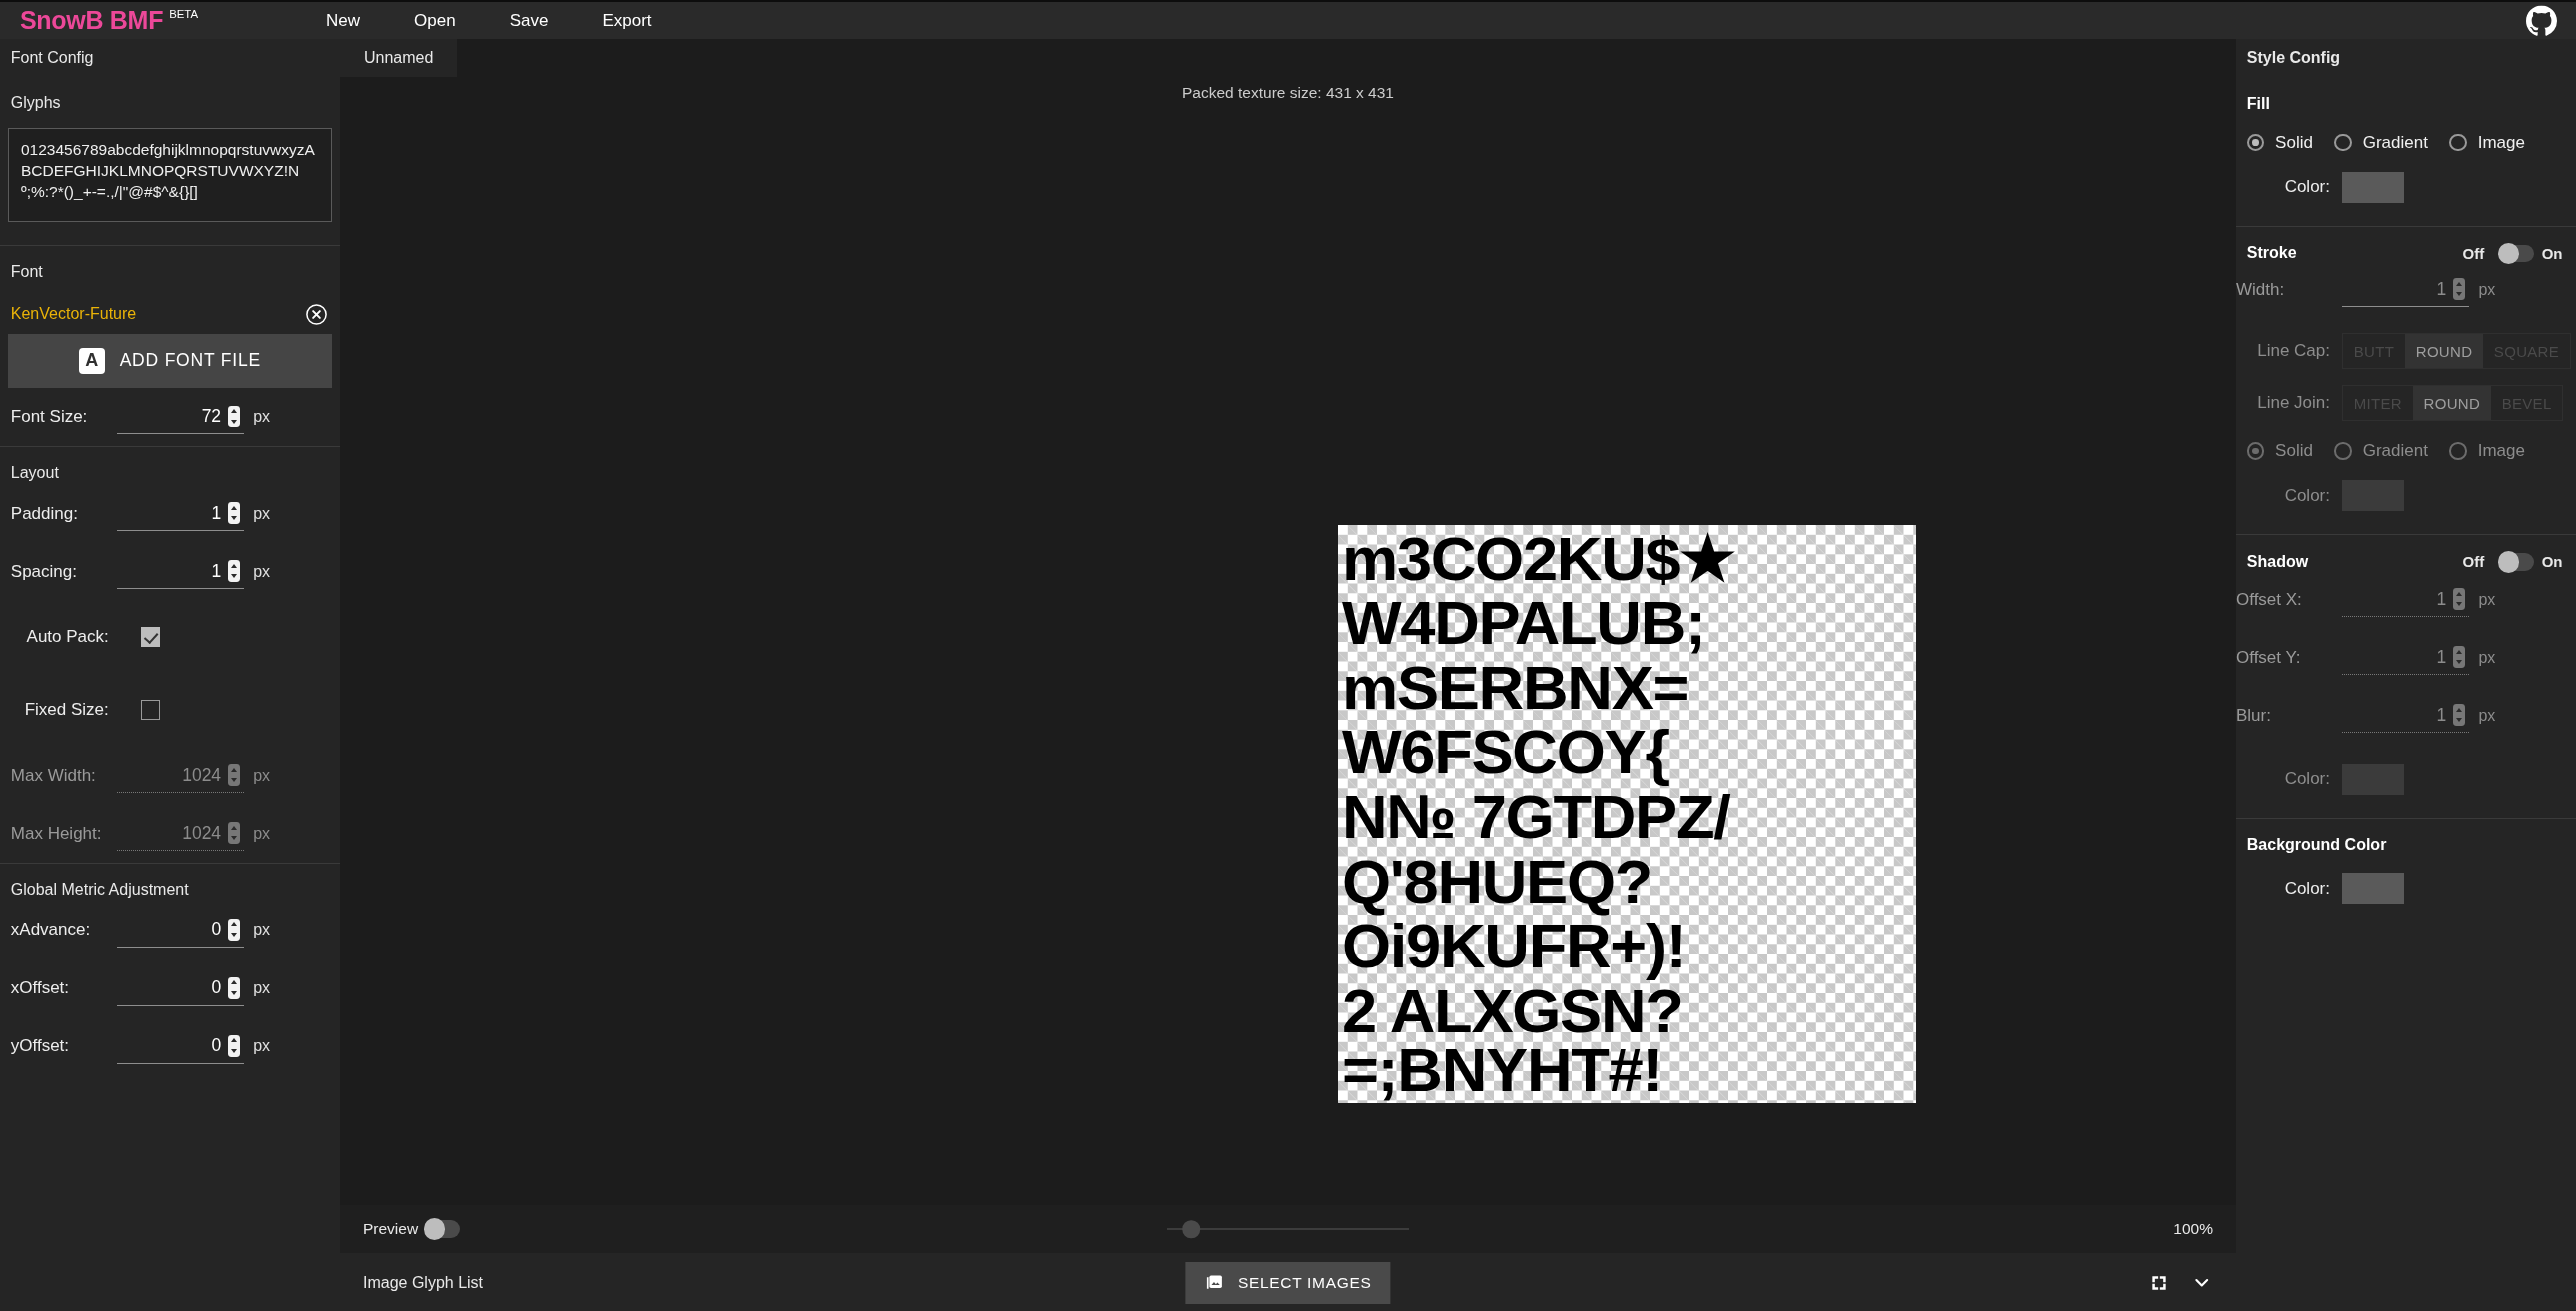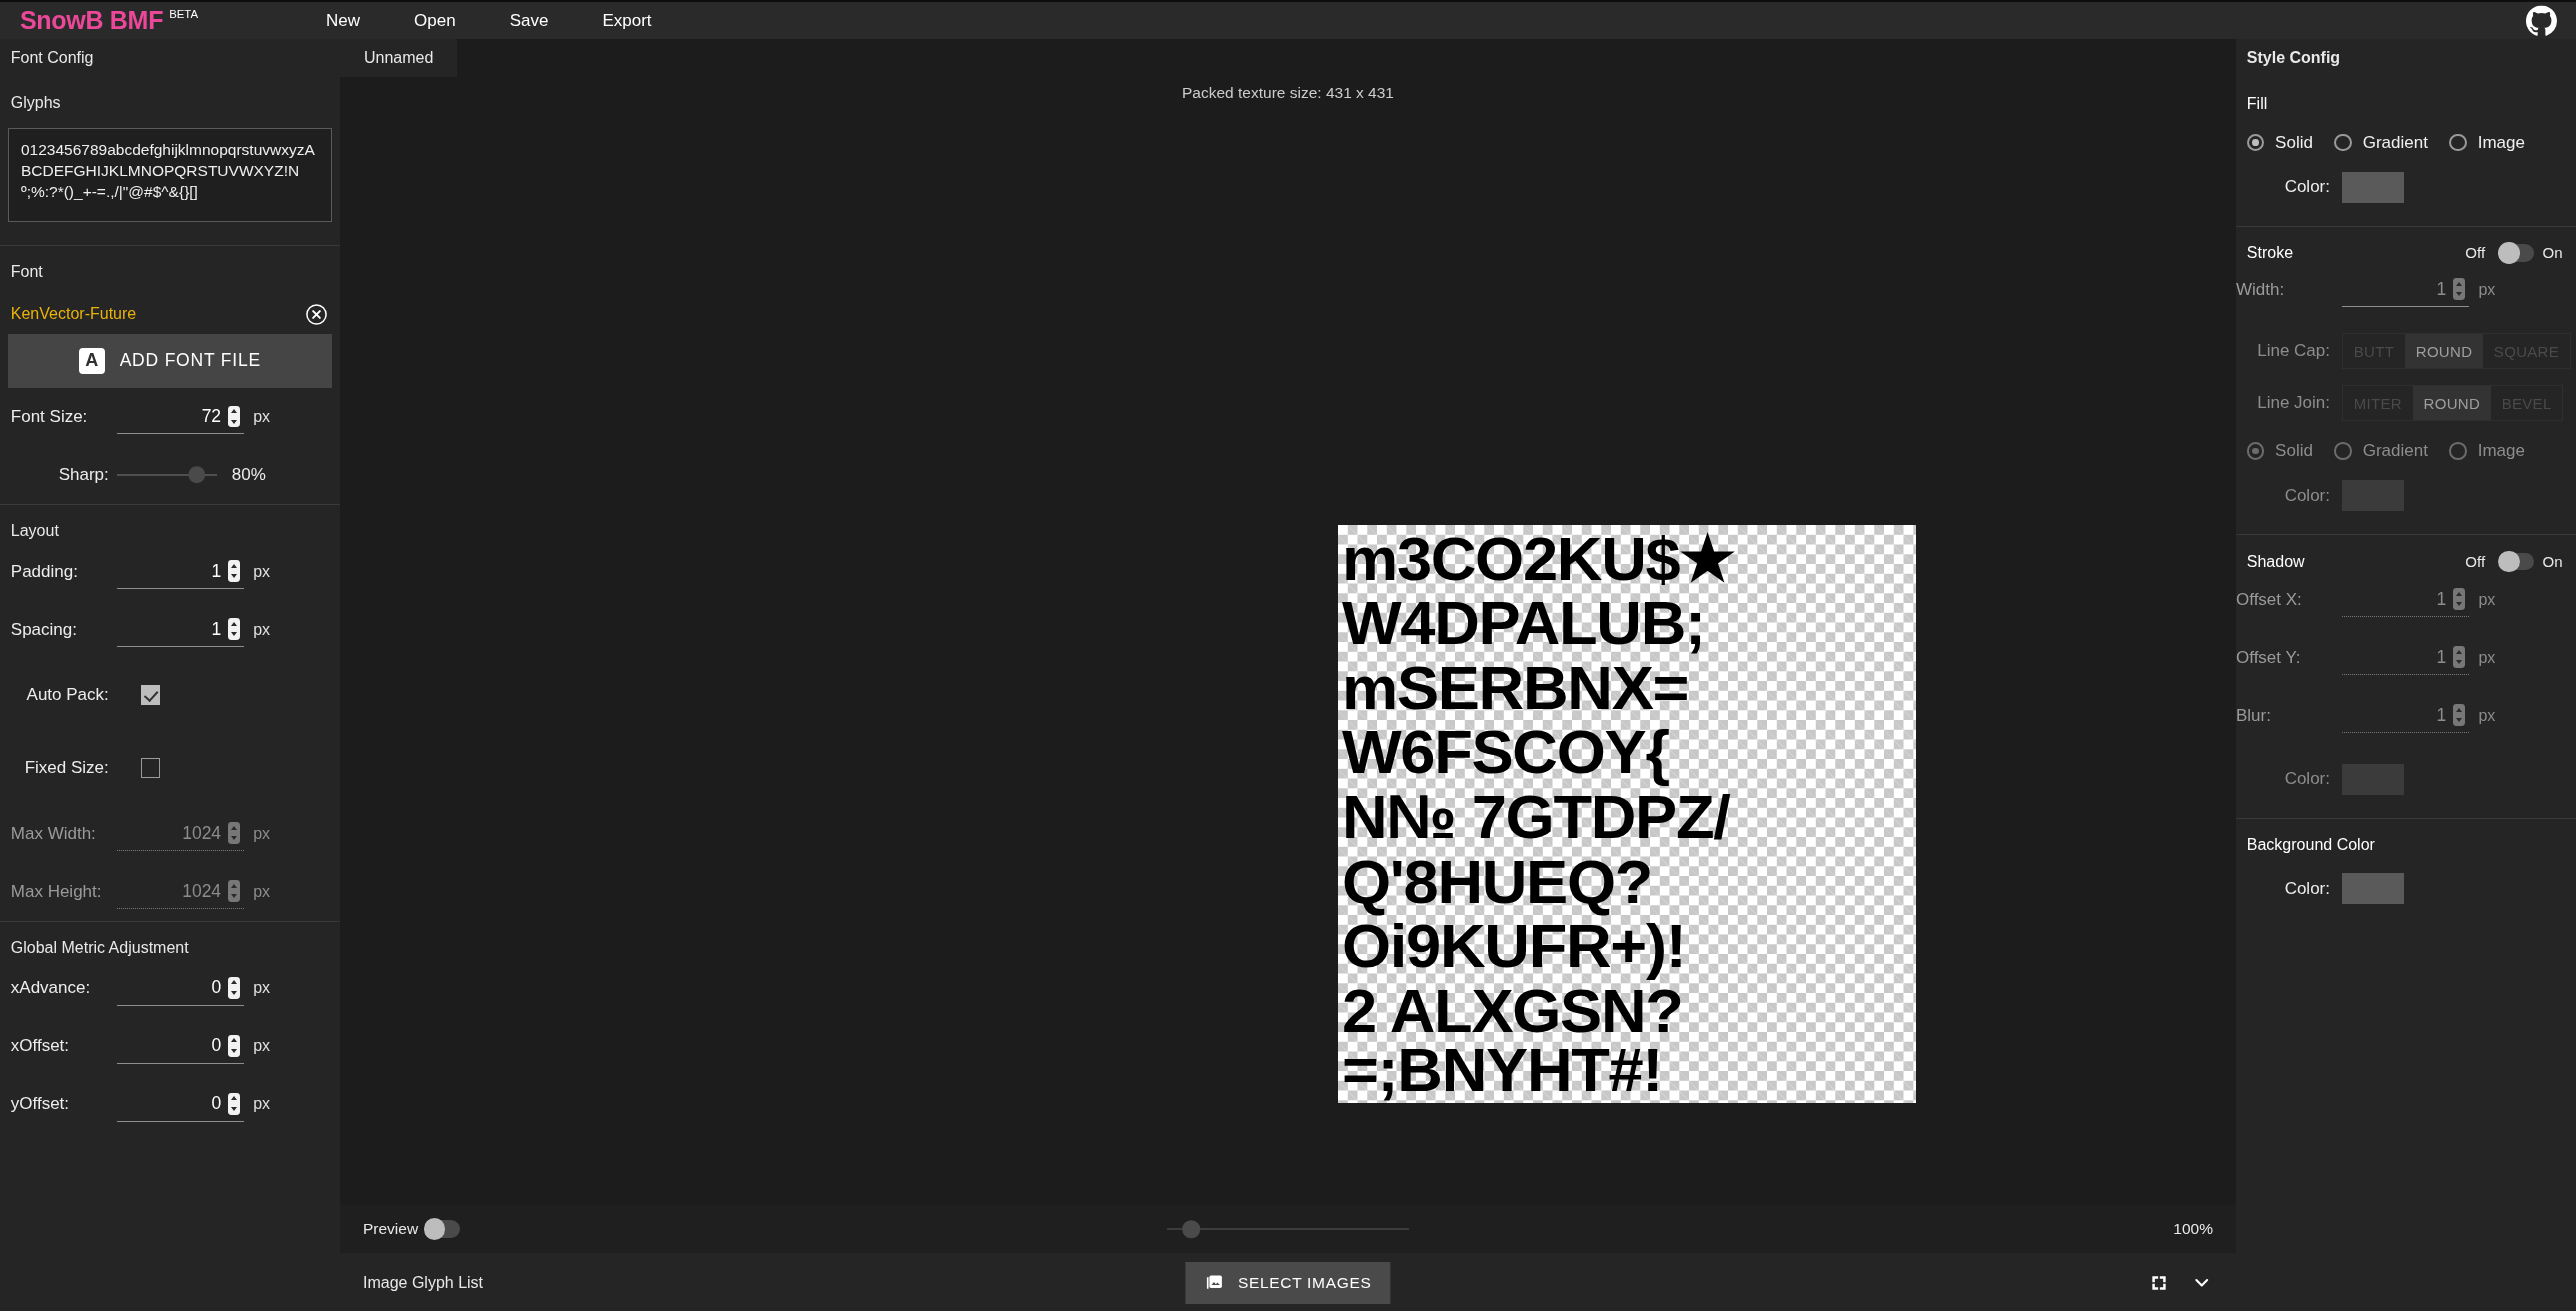--- a/index.html
+++ b/index.html
@@ -174,22 +174,22 @@
                 gap: 13.5px; padding: 0 19px; cursor: pointer; }
   .selimg-label { font-size: 15.5px; color: #ffffff; letter-spacing: 0.7px; font-weight: 500; }
   .igl-icons { position: absolute; right: 23px; display: flex; align-items: center; gap: 20px; }
   .icon-btn { cursor: pointer; width: 23px; height: 23px; display: flex;
               align-items: center; justify-content: center; }
 
   
   .right { width: 340px; flex: 0 0 340px; background: #252525; overflow: hidden; }
   .rsect { position: relative; }
   .rsect + .rsect { border-top: 1.3px solid #3a3a3a; }
-  .rsect-head { display: flex; align-items: flex-start; justify-content: space-between;
-                padding: 17.5px 13.5px 0 10.8px; }
+  .rsect-head { display: flex; align-items: flex-end; justify-content: space-between;
+                padding: 17.5px 13.5px 0 10.8px; font-weight: bold; }
   .rsect-title { font-size: 16px; color: #ffffff; }
   .tgl-wrap { display: flex; align-items: center; gap: 8px; }
   .tgl-txt { font-size: 15px; color: #e9e9e9; }
   .radio-row { display: flex; align-items: center; padding: 20px 0 0 10.8px; gap: 0; }
   .radio-item { display: flex; align-items: center; cursor: pointer; }
   .radio { width: 17.5px; height: 17.5px; border-radius: 50%; border: 2px solid #9a9a9a;
            position: relative; flex: 0 0 17.5px; }
   .radio.on::after { content: ""; position: absolute; left: 3.4px; top: 3.4px;
                      width: 6.7px; height: 6.7px; border-radius: 50%; background: #bdbdbd; }
   .radio-label { font-size: 17px; color: #f0f0f0; margin-left: 10.8px; margin-right: 21.5px; }
@@ -272,27 +272,20 @@
           <div class="nlabel">Font Size:</div>
           <div class="nfield">
             <span class="nval">72</span>
             <span class="spin">
                 <i class="up"></i>
                 <i class="dn"></i>
               </span>
           </div>
           <div class="nunit">px</div>
         </div>
-        <div class="srow">
-          <div class="slabel">Sharp:</div>
-          <div class="strack">
-            <span class="sknob" style="left:80%"></span>
-          </div>
-          <div class="sval">80%</div>
-        </div>
       </div>
 
       <div class="lsect">
         <div class="lsect-title">Layout</div>
         <div class="nrow">
           <div class="nlabel">Padding:</div>
           <div class="nfield">
             <span class="nval">1</span>
             <span class="spin">
                 <i class="up"></i>

